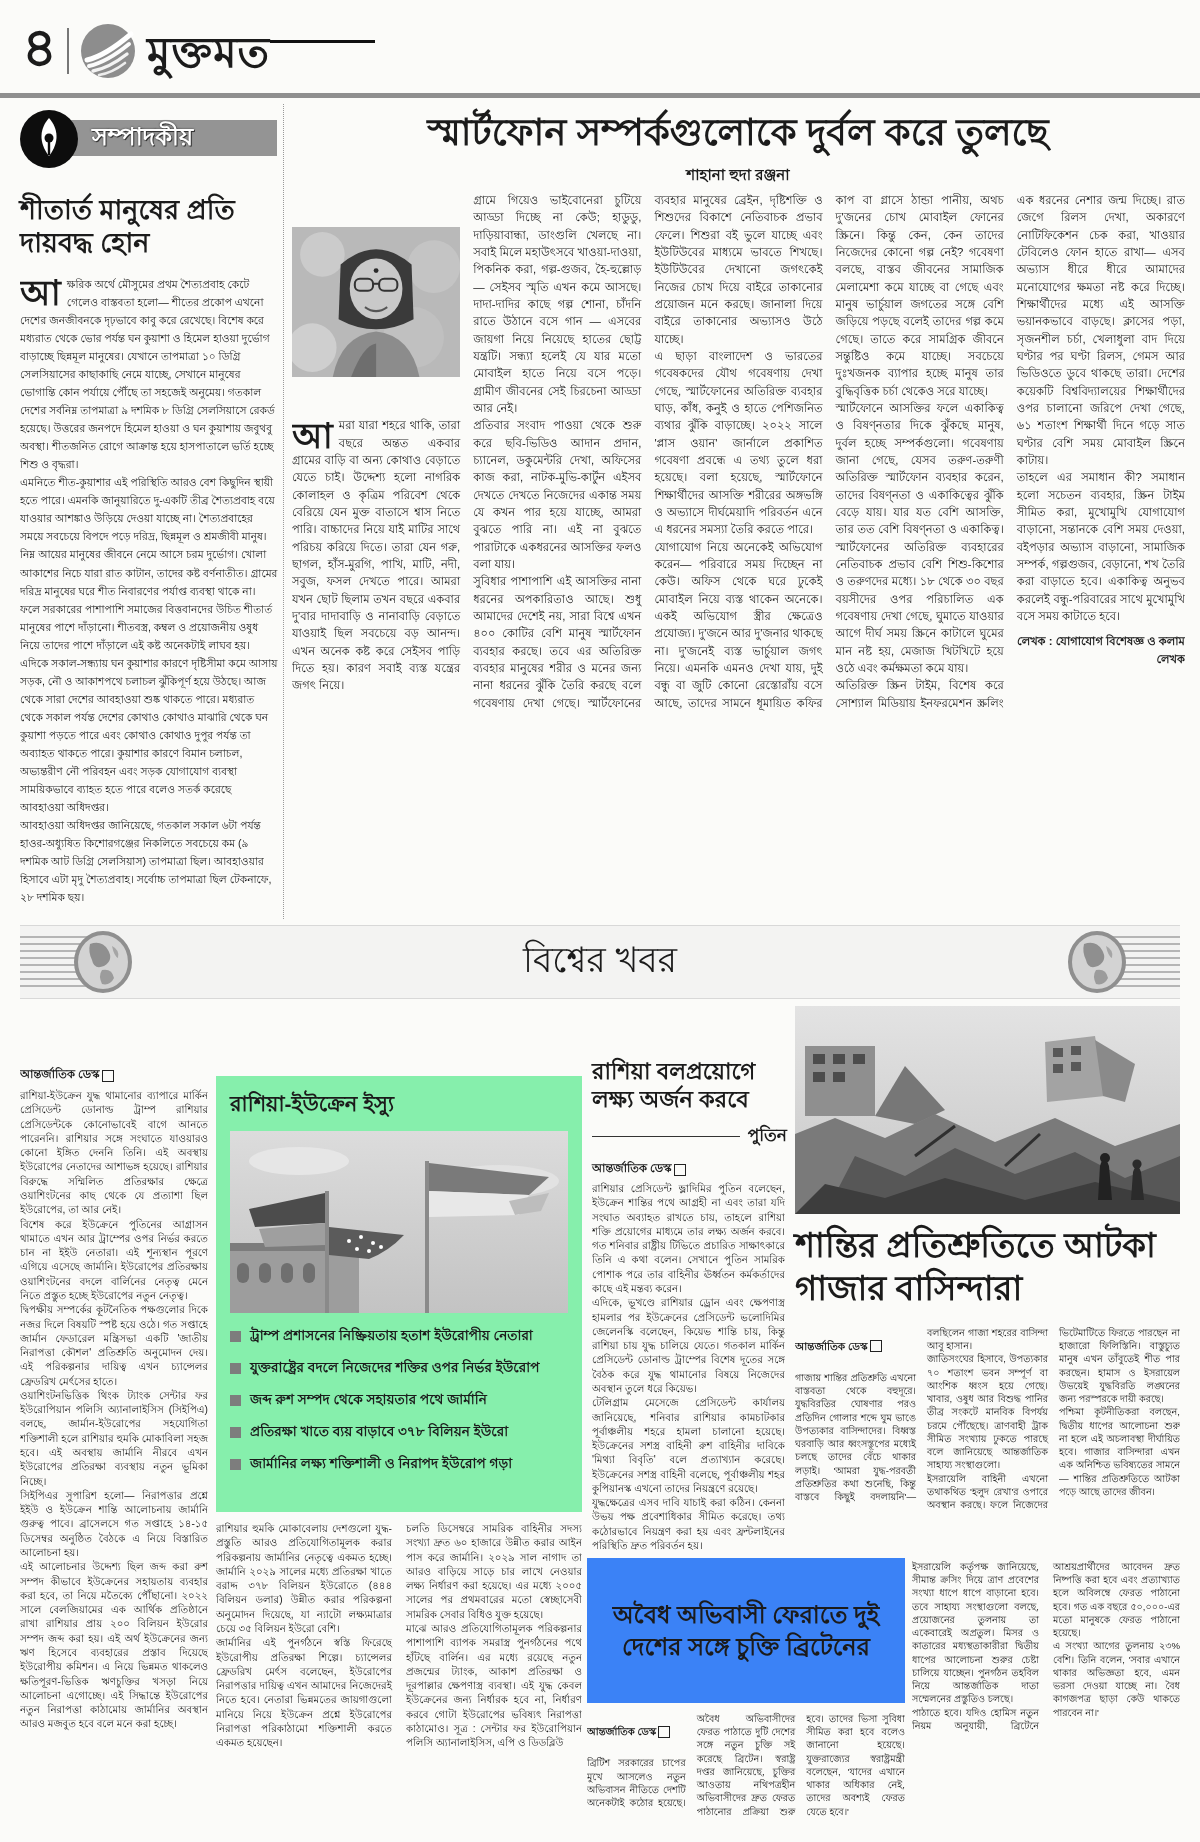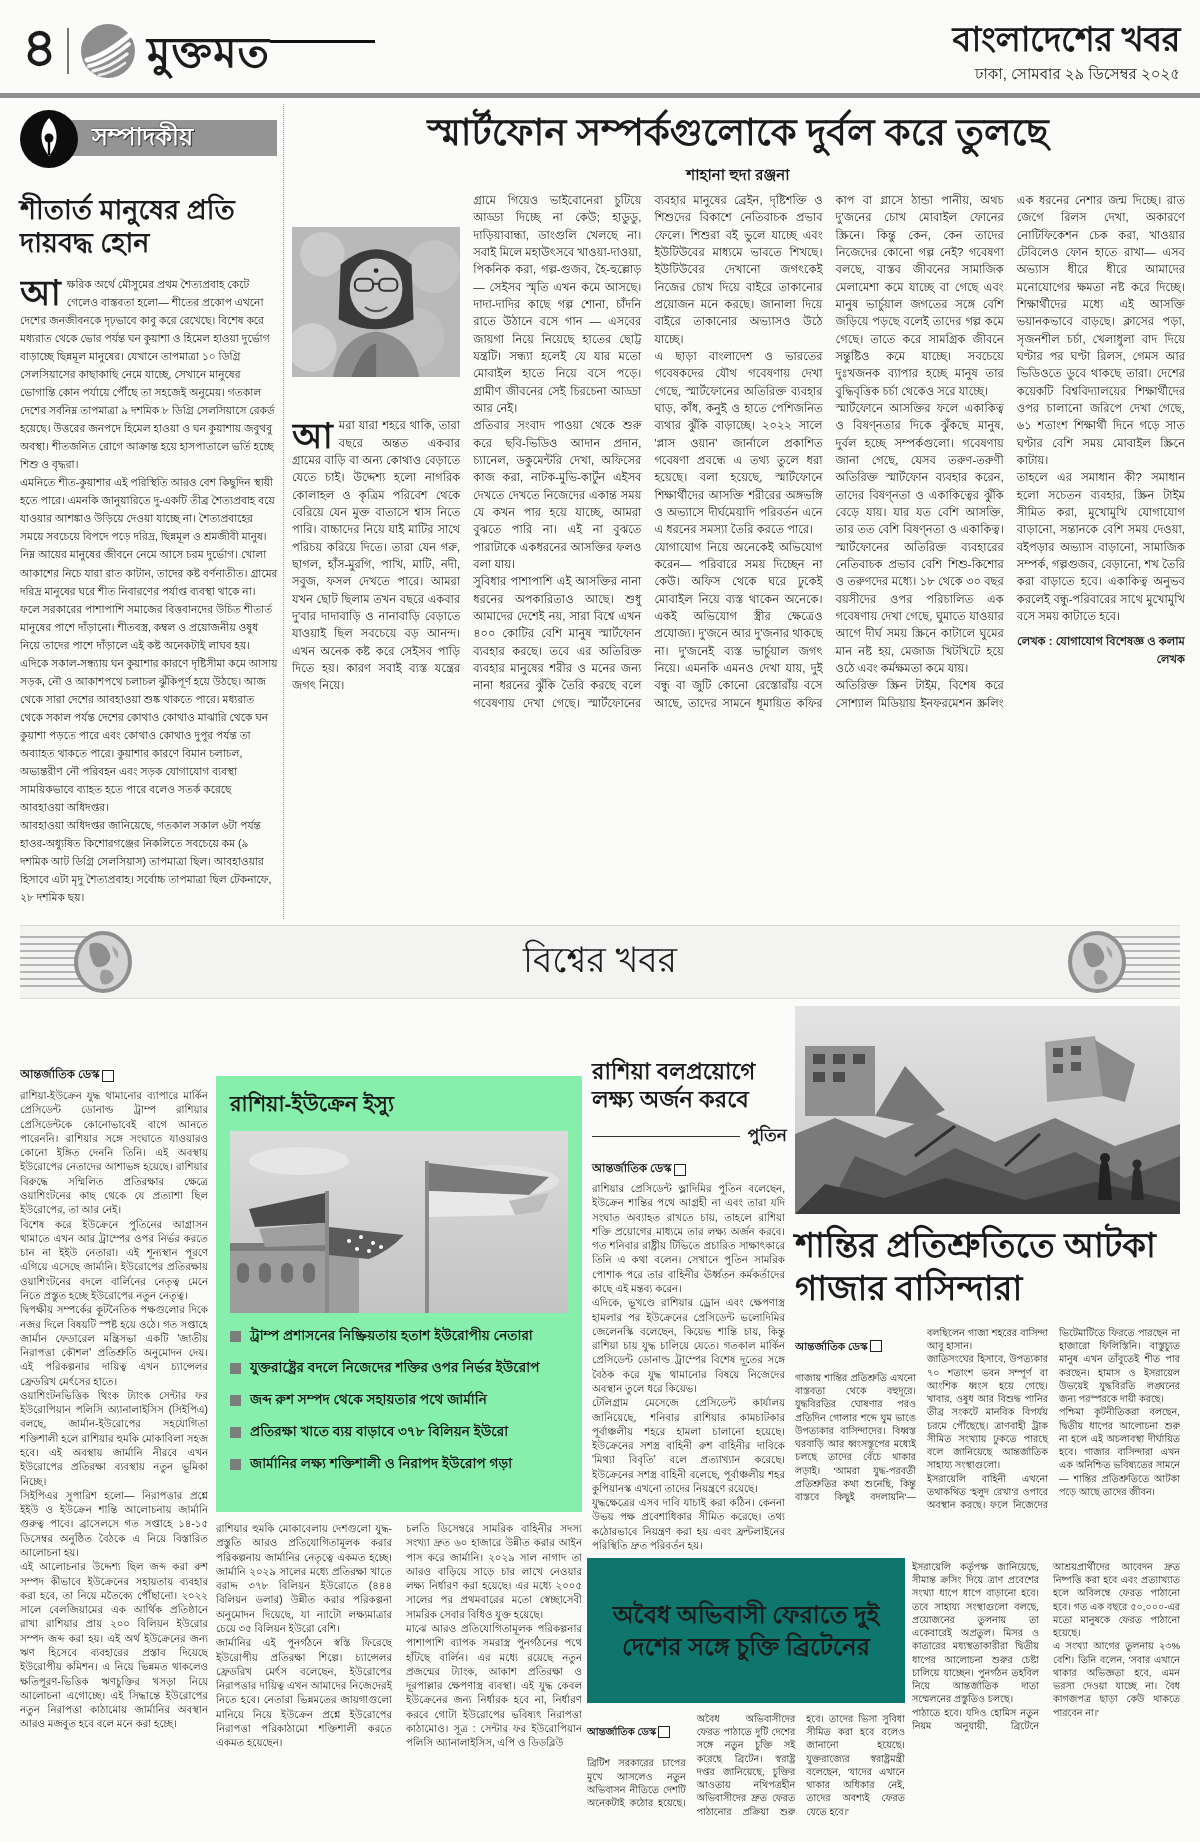--- a/index.html
+++ b/index.html
@@ -46,21 +46,21 @@
   .bullet-row{display:flex;align-items:flex-start;gap:9px;margin-top:15px;}
   .bullet-sq{width:11px;height:11px;background:#7d7d7d;flex:0 0 auto;margin-top:3px;}
   .bullet-label{font-size:13.6px;font-weight:600;line-height:1.25;}
   .two-cols{column-count:2;column-gap:14px;}
   .three-cols{column-count:3;column-gap:11px;}
   .putin-head{font-size:22.5px;font-weight:700;line-height:1.25;}
   .attr-row{display:flex;align-items:center;gap:8px;margin:8px 0 10px 0;}
   .attr-line{flex:1;height:1.5px;background:#333;}
   .attr-name{font-size:17px;font-weight:600;}
   .gaza-head{font-size:34px;font-weight:700;line-height:1.25;}
-  .brit-box{background:#0f766e;display:flex;align-items:center;justify-content:center;text-align:center;}
+  .brit-box{background:#3b82f6;display:flex;align-items:center;justify-content:center;text-align:center;}
   .brit-head{font-size:24px;font-weight:700;line-height:1.3;padding:6px 10px;}
   .tinytxt{font-size:9.6px;line-height:1.38;}
   figure{margin:0;}
   .worldphoto svg{display:block;width:100%;height:100%;}
 </style>
 </head>
 <body>
 
 <div class="page">
 
@@ -75,24 +75,20 @@
         <path d="M14 49 Q30 46 48 32" stroke="#f3f3f3" stroke-width="3.4" fill="none" stroke-linecap="round"></path>
         <path d="M20 53 Q33 51 46 41" stroke="#ededed" stroke-width="2.6" fill="none" stroke-linecap="round"></path>
       </svg>
     </span>
     <div style="display:flex;align-items:flex-start;">
       <div class="script-logo">মুক্তমত</div>
       <div class="logo-overline" style="width:105px;margin-top:20px;"></div>
     </div>
   </div>
 
-  <div class="abs" style="right:20px;top:22px;width:420px;">
-    <div class="masthead">বাংলাদেশের খবর</div>
-    <div class="dateline">ঢাকা, সোমবার ২৯ ডিসেম্বর ২০২৫</div>
-  </div>
 
   <div class="abs toprule" style="left:0;top:93px;width:1200px;"></div>
 
   <div class="abs main-sep" style="left:283px;top:104px;height:815px;"></div>
 
   <div class="abs ed-bar" style="left:48px;top:120px;width:229px;height:36px;">
     <div class="ed-label">সম্পাদকীয়</div>
   </div>
   <span class="abs" style="left:18px;top:108px;">
     <svg width="62" height="62" viewBox="0 0 62 62">

